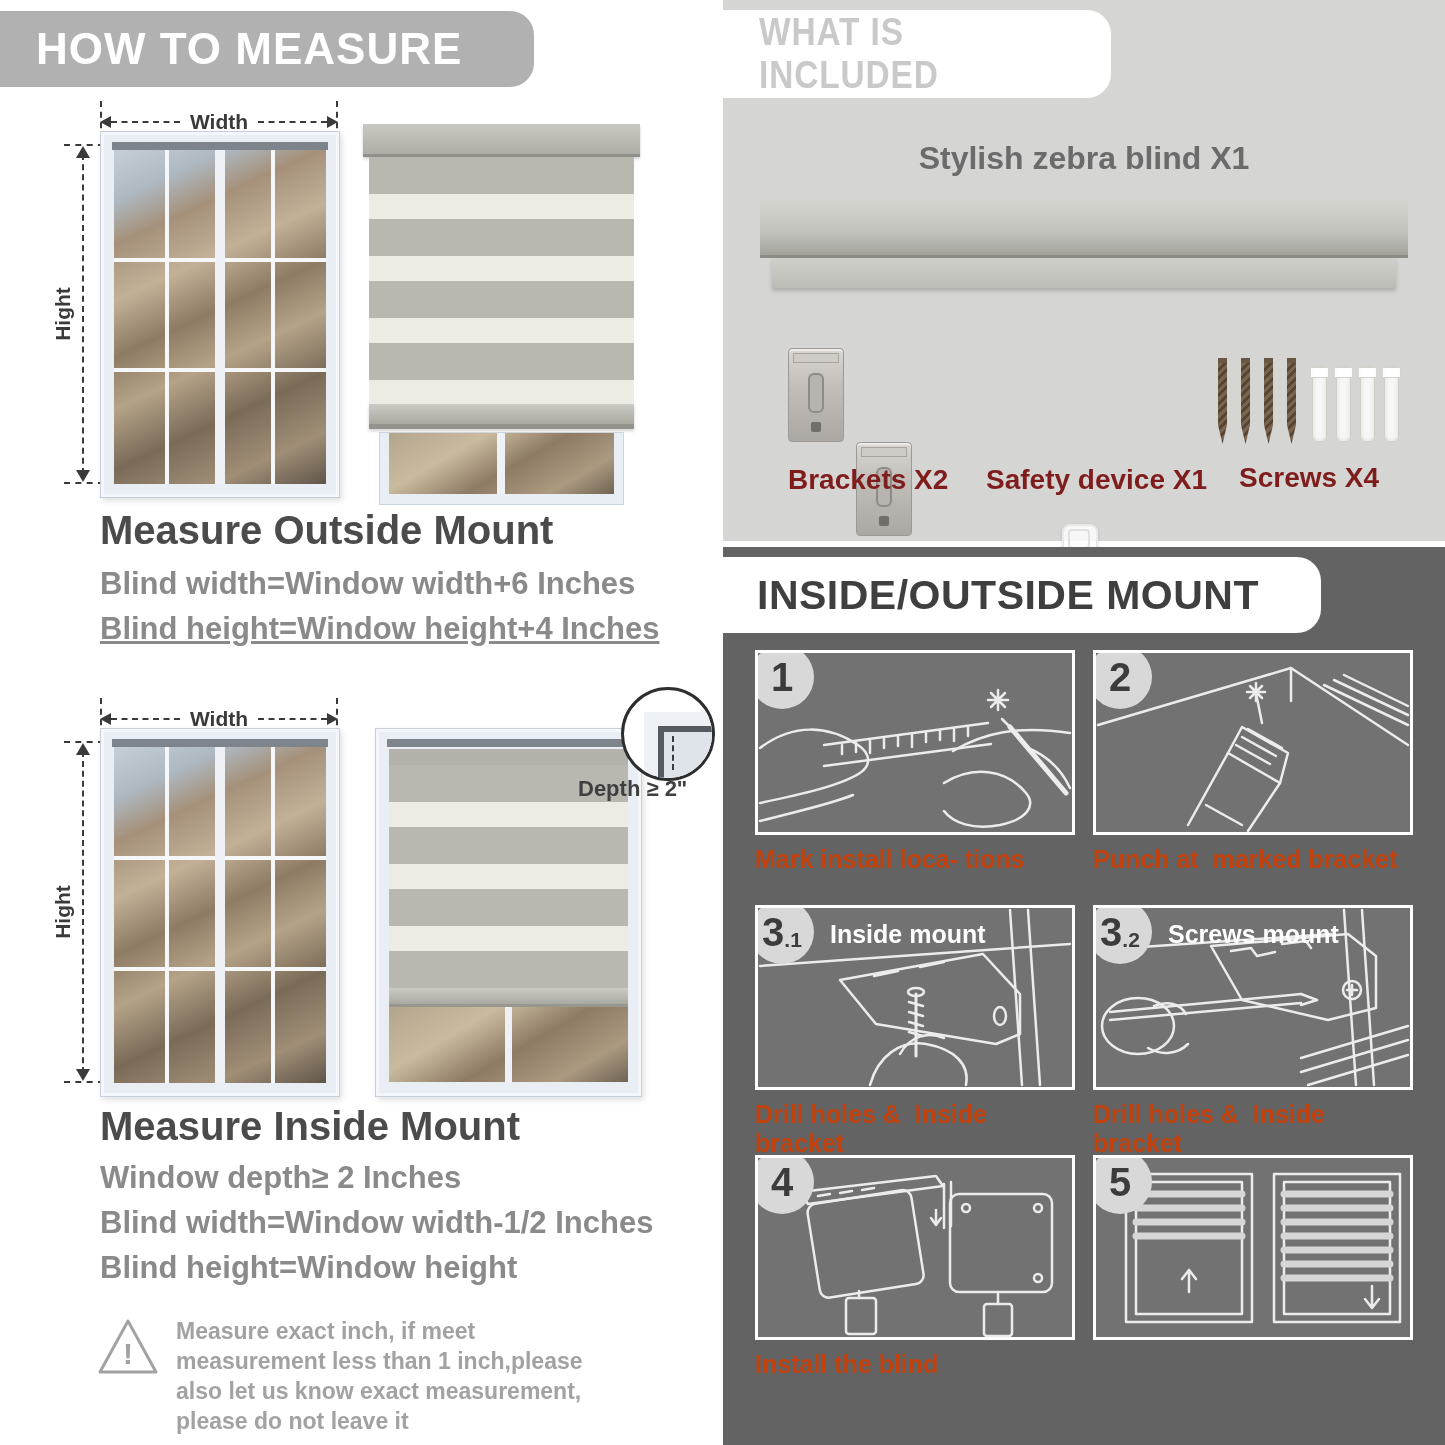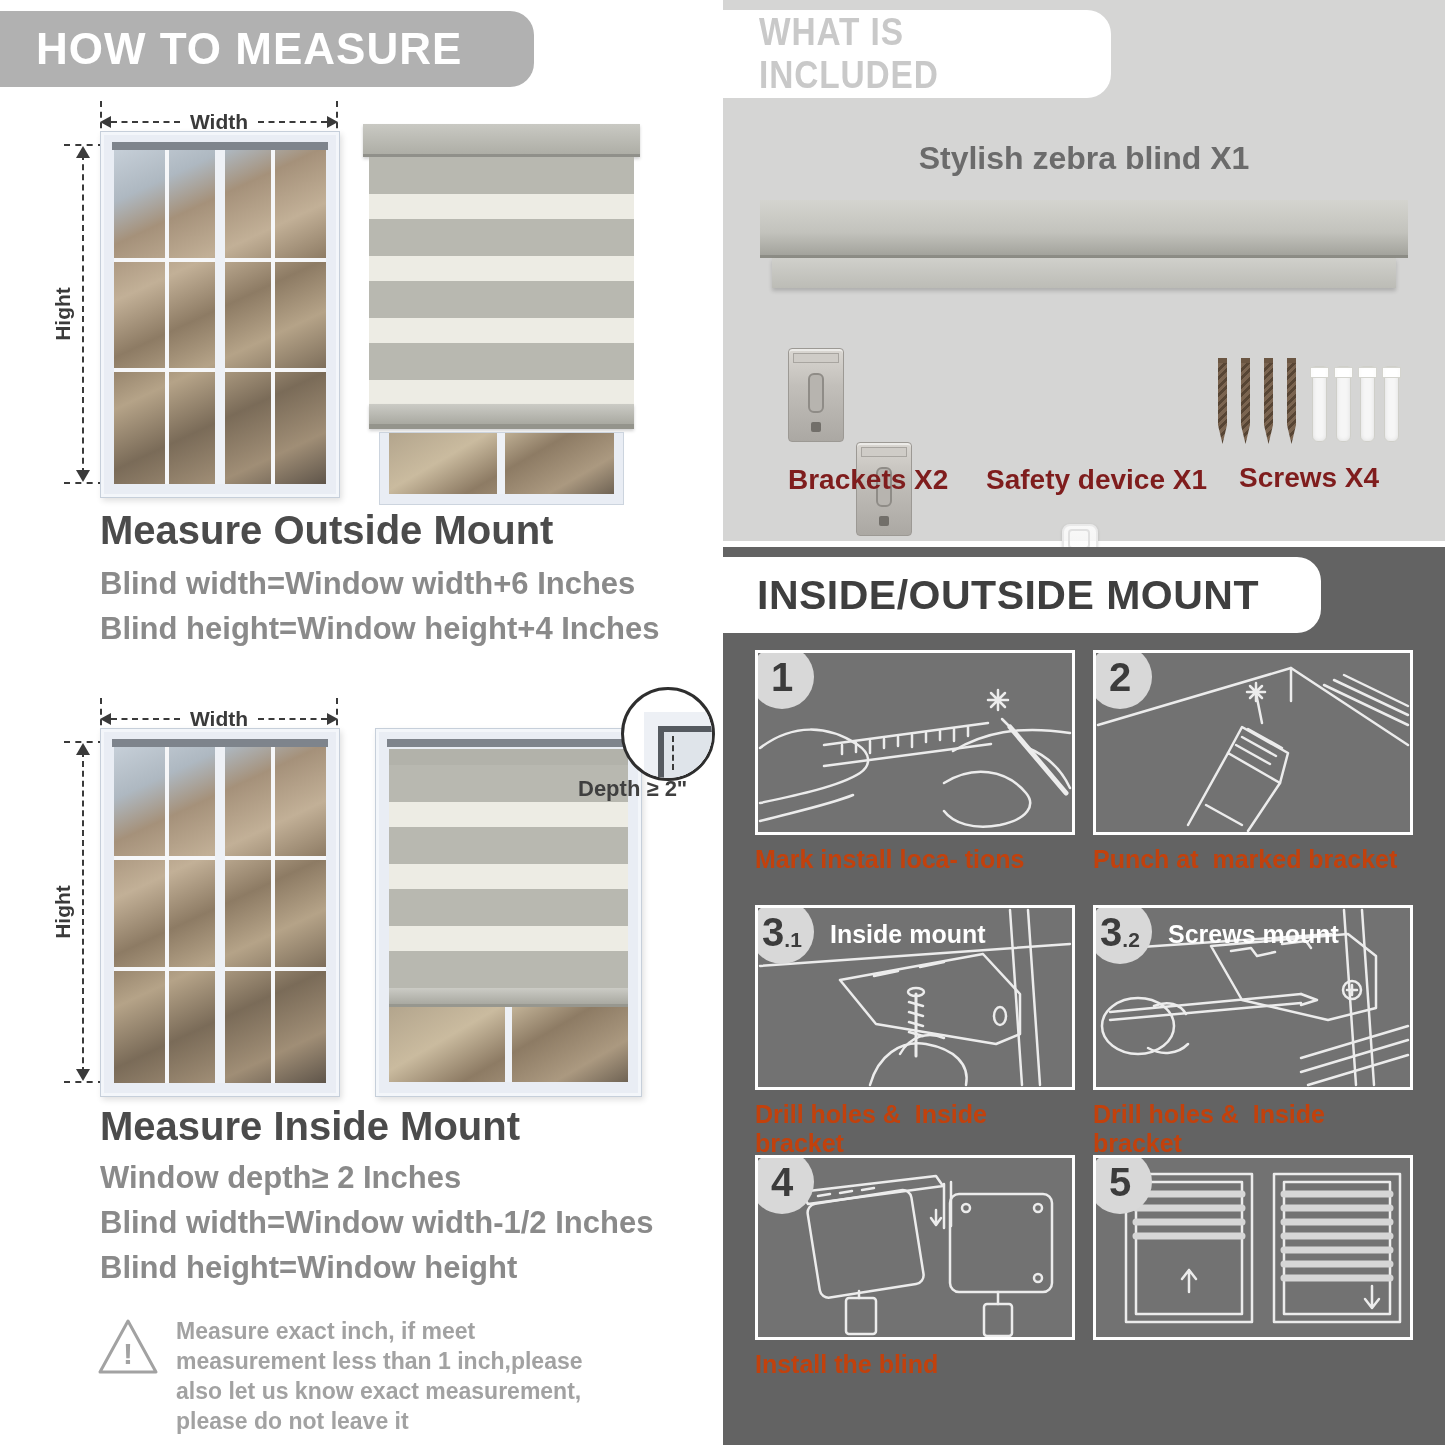--- a/index.html
+++ b/index.html
@@ -148,21 +148,21 @@
     <div class="bo-head"></div>
     <div class="bo-body stripes"></div>
     <div class="bo-rail"></div>
     <div class="bo-win">
       <div class="bo-glass glass-small"></div>
     </div>
   </div>
 
   <div class="abs h-title" style="left:100px;top:508px;">Measure Outside Mount</div>
   <div class="abs h-line" style="left:100px;top:566px;">Blind width=Window width+6 Inches</div>
-  <div class="abs h-line" style="left:100px;top:611px;">Blind height=Window height+4 Inches</div>
+  <div class="abs h-line" style="left:100px;top:611px;text-decoration:underline;">Blind height=Window height+4 Inches</div>
 
   <div class="abs harrow" style="left:100px;top:707px;width:238px;height:24px;">
     <span class="tick tick-l"></span>
     <span class="ah ah-left"></span>
     <span class="line"></span>
     <span class="lbl">Width</span>
     <span class="line"></span>
     <span class="ah ah-right"></span>
     <span class="tick tick-r"></span>
   </div>

